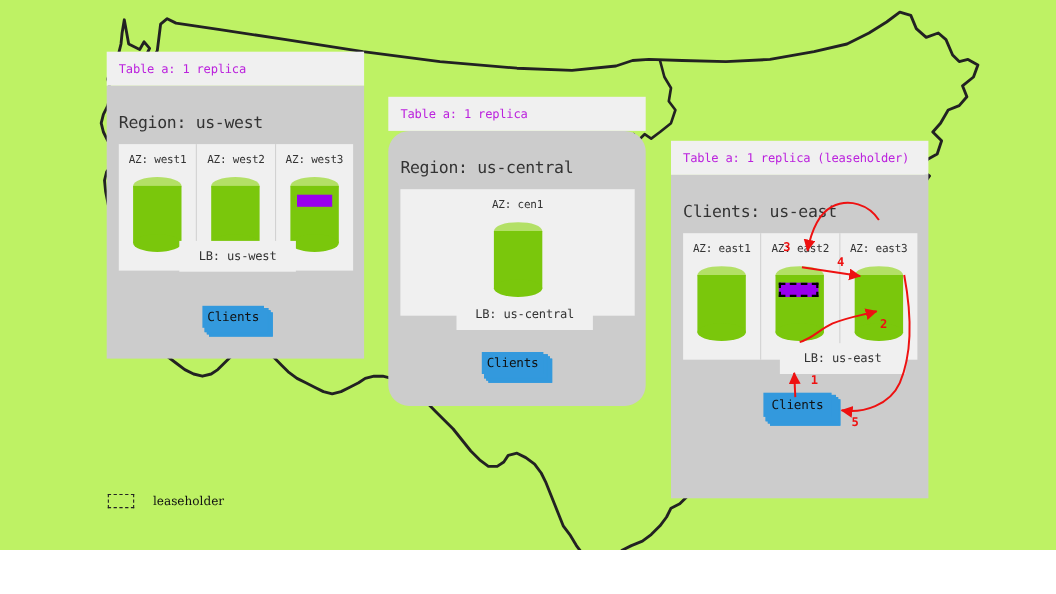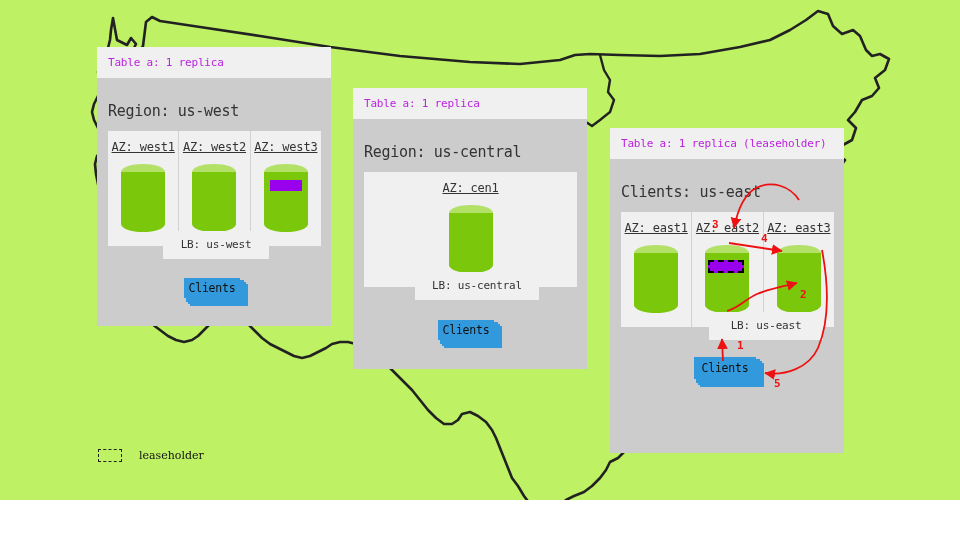--- a/index.html
+++ b/index.html
@@ -39,21 +39,21 @@
   }
   .az{
     flex:1 1 0;
     position:relative;
     text-align:center;
     padding:9px 0 10px 0;
     border-right:1px solid #d2d2d2;
   }
   .az:last-child{border-right:none;}
   .az-label{
-    font-size:12px;color:#333;white-space:nowrap;letter-spacing:-0.2px;text-decoration:underline;
+    font-size:10px;color:#333;white-space:nowrap;letter-spacing:-0.2px;
   }
   .cyl-wrap{position:relative;margin:10px auto 0 auto;}
   .cyl-top{
     position:absolute;left:0;top:0;width:100%;height:16px;
     background:#b3e066;border-radius:50%;
   }
   .cyl-mid{
     position:absolute;left:0;top:8px;width:100%;
     background:#7ac70c;
   }
@@ -214,32 +214,32 @@
           <div class="az-label">AZ: west3</div>
           <div class="cyl-wrap" style="width:44px;height:68px;">
             <div class="cyl-top"></div>
             <div class="cyl-mid" style="height:52px;"></div>
             <div class="cyl-bot" style="top:52px;"></div>
             <div class="replica" style="left:6px;top:16px;width:32px;height:11px;"></div>
           </div>
         </div>
       </div>
     </div>
-    <div class="lb" style="left:66px;top:184px;width:106px;">LB: us-west</div>
+    <div class="lb" style="left:66px;top:172px;width:106px;">LB: us-west</div>
     <div class="clients" style="left:87px;top:231px;width:62px;height:28px;">
       <div class="layer" style="left:6px;top:6px;width:56px;height:20px;"></div>
       <div class="layer" style="left:4px;top:4px;width:56px;height:20px;"></div>
       <div class="layer" style="left:2px;top:2px;width:56px;height:20px;"></div>
       <div class="face" style="width:56px;height:20px;">Clients</div>
     </div>
   </div>
 
   <div class="region" style="left:353px;top:88px;width:234px;">
     <div class="region-head">Table a: 1 replica</div>
-    <div class="region-body" style="height:228px;">
+    <div class="region-body" style="height:228px;border-radius:19px;">
       <div class="region-title">Region: us-central</div>
       <div class="az-strip" style="height:115px;">
         <div class="az">
           <div class="az-label">AZ: cen1</div>
           <div class="cyl-wrap" style="width:44px;height:68px;">
             <div class="cyl-top"></div>
             <div class="cyl-mid" style="height:52px;"></div>
             <div class="cyl-bot" style="top:52px;"></div>
           </div>
         </div>

